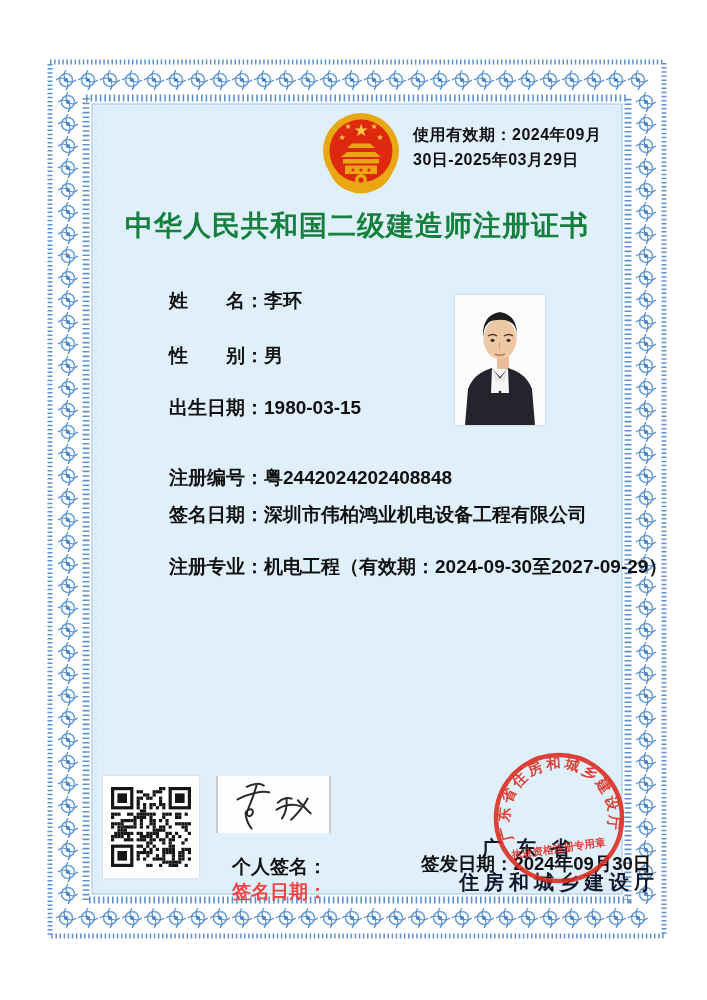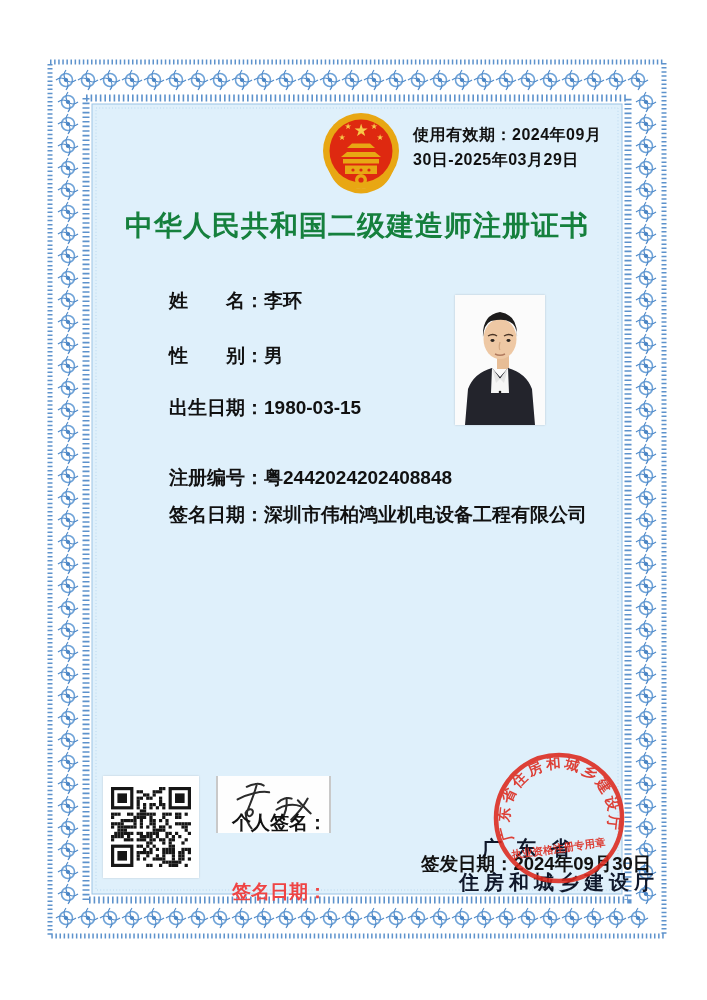--- a/index.html
+++ b/index.html
@@ -16,21 +16,21 @@
          color:#15803d;letter-spacing:1px;}
   .row{left:91px;height:24px;font-size:19px;font-weight:bold;color:#111;white-space:nowrap;margin-left:32px;}
   .row .lbl{display:inline-block;}
   .row .val{display:inline-block;}
   .photo-box{left:409px;top:237px;width:90px;height:130px;background:#fdfdfd;
              box-shadow:0 0 2px rgba(0,0,0,.18);}
   .qr-card{left:57px;top:718px;width:96px;height:102px;background:#ffffff;
            box-shadow:0 0 2px rgba(0,0,0,.15);display:flex;align-items:center;justify-content:center;}
   .sig-card{left:170px;top:718px;width:111px;height:57px;background:#fefefe;
             border-left:2px solid #c9c9c9;border-right:2px solid #c9c9c9;}
-  .sig-label{left:186px;top:752px;font-size:19px;font-weight:bold;color:#111;}
+  .sig-label{left:186px;top:796px;font-size:19px;font-weight:bold;color:#111;}
   .date-label{left:186px;top:821px;font-size:19px;font-weight:bold;color:#ef4444;}
   .issuer{left:377px;top:777px;width:206px;text-align:center;color:#0f172a;}
   .issuer .province{font-size:20px;font-weight:bold;letter-spacing:14px;text-indent:14px;}
   .issuer .dept{font-size:20px;font-weight:bold;letter-spacing:5px;margin-top:7px;white-space:nowrap;margin-left:36px;}
   .issue-date{left:375px;top:793px;font-size:18.5px;font-weight:bold;color:#111;white-space:nowrap;}
   .seal{left:433px;top:680px;width:160px;height:160px;opacity:.88;}
 </style>
 </head>
 <body>
 
@@ -850,20 +850,23 @@
       <span class="lbl">性　　别：</span><span class="val">男</span>
     </div>
     <div class="abs row" style="top:337px;">
       <span class="lbl">出生日期：</span><span class="val">1980-03-15</span>
     </div>
     <div class="abs row" style="top:407px;">
       <span class="lbl">注册编号：</span><span class="val">粤2442024202408848</span>
     </div>
     <div class="abs row" style="top:444px;">
       <span class="lbl">签名日期：</span><span class="val">深圳市伟柏鸿业机电设备工程有限公司</span>
+    </div>
+    <div class="abs row" style="top:496px;">
+      <span class="lbl">注册专业：</span><span class="val">机电工程（有效期：2024-09-30至2027-09-29）</span>
     </div>
 
     <div class="abs photo-box">
       <svg width="90" height="130" viewBox="0 0 90 130">
         <rect width="90" height="130" fill="#fbfbfb"></rect>
         <rect x="42" y="60" width="12" height="14" fill="#e7bd96"></rect>
         <ellipse cx="45" cy="44" rx="16.5" ry="20" fill="#eec8a4"></ellipse>
         <path d="M28,42 Q27,20 45,17 Q63,20 62,42 Q62,30 55,27 Q49,23 36,26 Q29,29 28,42 Z" fill="#1d1c1c"></path>
         <path d="M33,41 q5,-3 9,0" stroke="#4a3526" stroke-width="1.4" fill="none"></path>
         <path d="M49,41 q5,-3 9,0" stroke="#4a3526" stroke-width="1.4" fill="none"></path>

